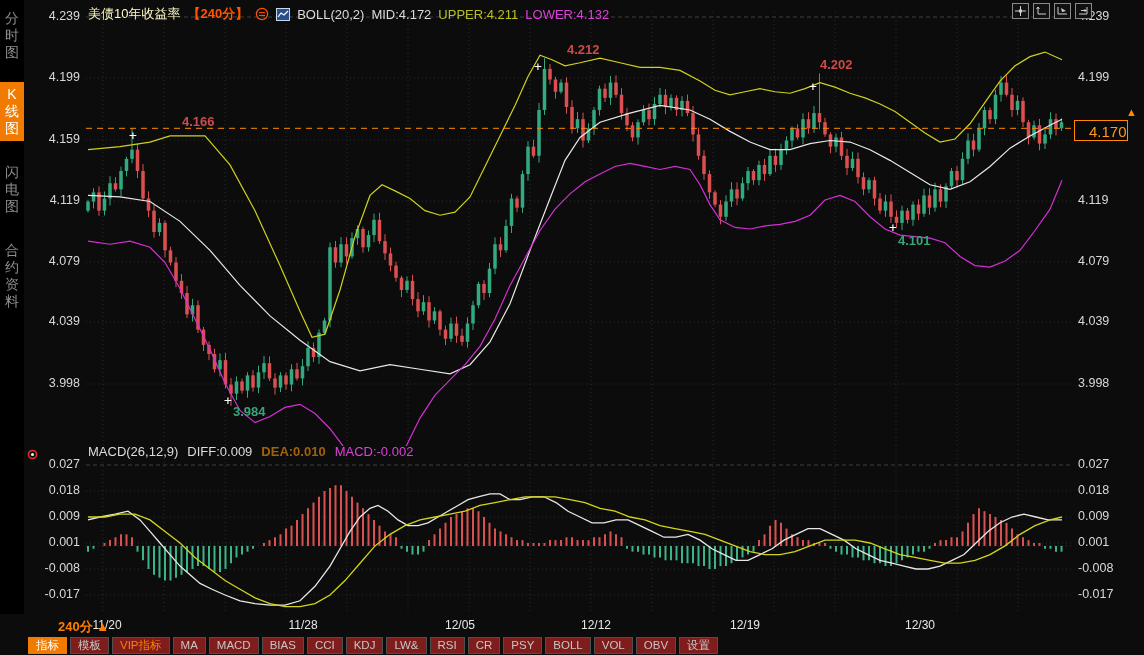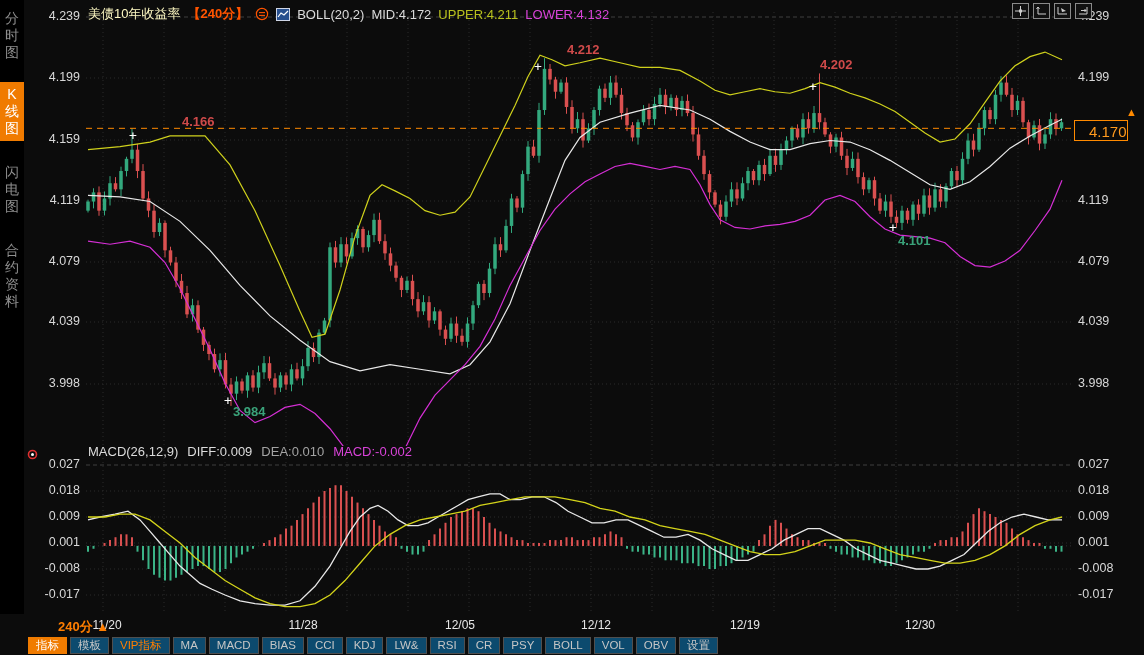--- a/index.html
+++ b/index.html
@@ -37,21 +37,21 @@
   #price-tag{position:absolute;left:1074px;top:120px;width:54px;height:21px;border:1px solid #ff8a00;
              background:#0a0a0a;color:#ff9a1e;font-size:15px;line-height:21px;padding-left:14px;
              box-sizing:border-box;z-index:7;}
   #price-marker{position:absolute;left:1126px;top:106px;color:#ff8a00;font-size:11px;z-index:7;}
   
   #period-label{position:absolute;left:58px;top:618px;color:#ff7e00;font-weight:bold;font-size:13px;z-index:6;cursor:pointer;}
   .date-lbl{position:absolute;top:618px;width:60px;text-align:center;color:#e8e8e8;
             font-weight:normal;font-size:12px;z-index:4;}
   
   #toolbar{position:absolute;left:28px;top:637px;height:17px;display:flex;gap:3px;z-index:6;}
-  .tb-btn{border:1px solid #4f4f4f;background:#0c4a6e;color:#c6c6c6;font-size:11.5px;
+  .tb-btn{border:1px solid #4f4f4f;background:#7f1d1d;color:#c6c6c6;font-size:11.5px;
           line-height:15px;padding:0 7px;cursor:pointer;white-space:nowrap;}
   .tb-btn.active{background:#f07b00;border-color:#f07b00;color:#fff;}
   .tb-btn.vip{color:#ff7e00;}
   
   #watermark{position:absolute;right:2px;top:594px;font-size:40px;letter-spacing:1px;
              color:rgba(213,213,213,0.92);z-index:8;}
 </style>
 </head>
 <body>
 
@@ -734,21 +734,21 @@
 
   <div id="macd-dot">
     <svg width="11" height="11" viewBox="0 0 11 11">
         <circle cx="5.5" cy="5.5" r="4" fill="none" stroke="#e03030" stroke-width="1.6"></circle>
         <circle cx="5.5" cy="5.5" r="1.5" fill="#fff"></circle>
       </svg>
   </div>
   <div id="macd-header">
     <span>MACD(26,12,9)</span>
     <span>DIFF:0.009</span>
-    <span id="dea-val" style="color: #a3a3a3;">DEA:0.010</span>
+    <span id="dea-val" style="color: #a16207; font-weight: bold;">DEA:0.010</span>
     <span id="macd-val" style="color: rgb(217, 67, 217);">MACD:-0.002</span>
   </div>
 
   <div id="price-marker">▲</div>
   <div id="price-tag">4.170</div>
 
   <div id="period-label">240分 ▲</div>
 
   <div id="toolbar">
       <div class="tb-btn active">指标</div>

